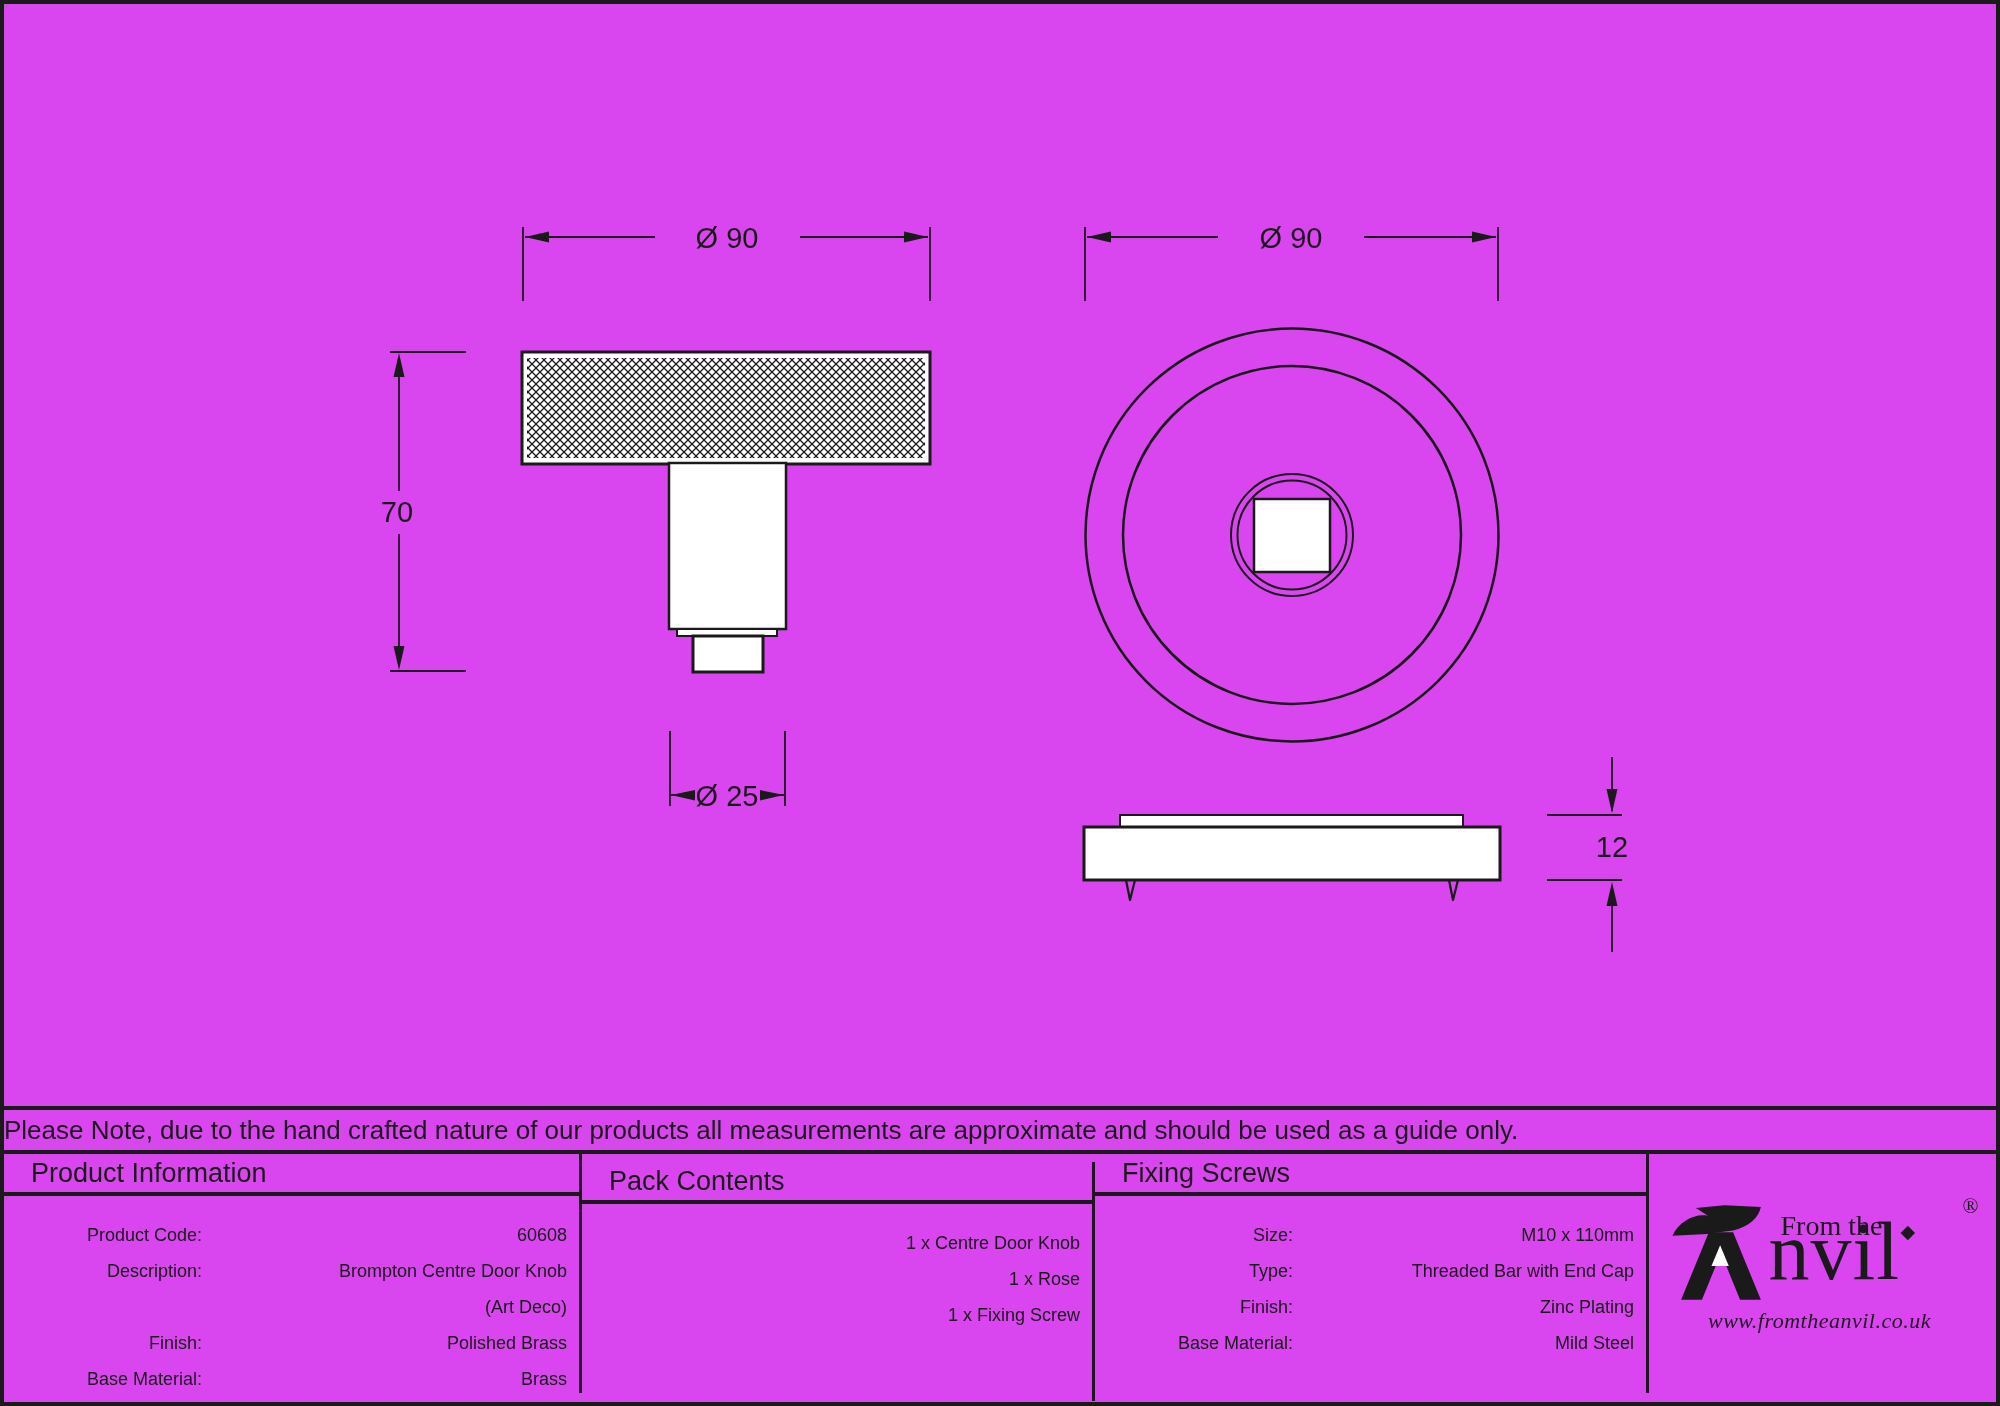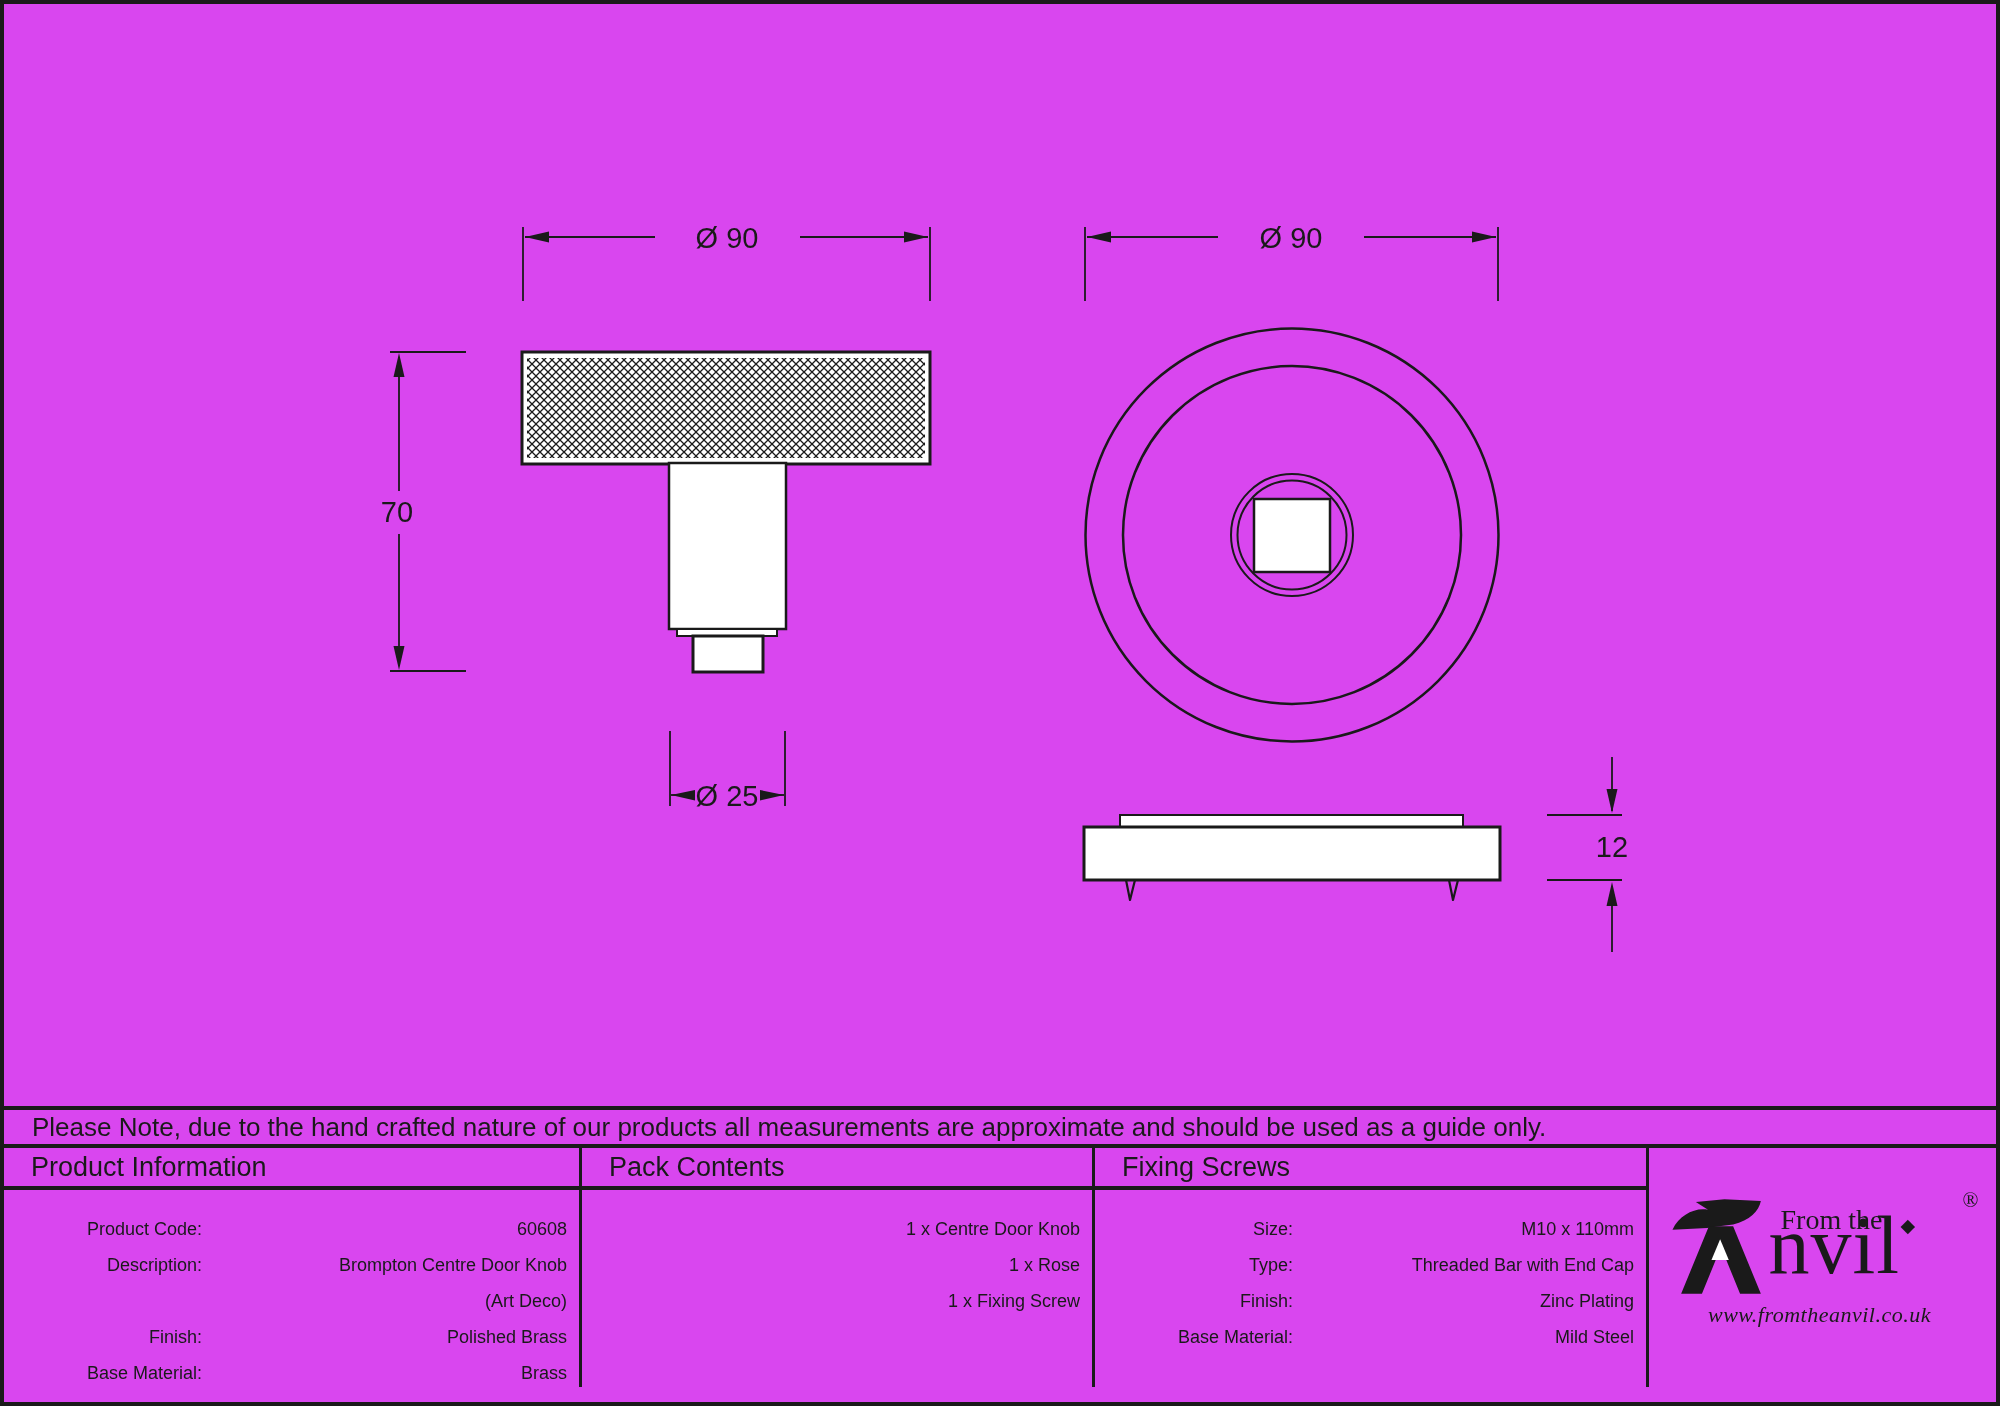--- a/index.html
+++ b/index.html
@@ -11,31 +11,31 @@
     box-sizing:border-box;
     font-family:"Liberation Sans", sans-serif;
     color:#1a1a1a;
     overflow:hidden;
   }
   .drawing-area{position:relative;width:1992px;height:1102px;}
   .drawing-area svg{display:block;}
   .dim-text{font-family:"Liberation Sans", sans-serif;font-size:29px;fill:#1a1a1a;}
 
   .note-bar{
-    height:42px;box-sizing:border-box;
+    height:48px;box-sizing:border-box;
     border-top:4px solid #1a1a1a;border-bottom:4px solid #1a1a1a;
     display:flex;align-items:center;
-    padding-left:28px;font-size:26px;
+    font-size:26px;
   }
 
   .info-table{display:flex;height:239px;box-sizing:border-box;}
   .col{box-sizing:border-box;height:239px;overflow:hidden;}
   .col.divided{border-right:3px solid #1a1a1a;}
   .col1{width:578px;}
-  .col2{width:513px;}
+  .col2{width:513px;margin-top:8px;}
   .col3{width:554px;}
   .col4{width:347px;display:flex;align-items:center;justify-content:center;}
   .col-header{
     height:42px;box-sizing:border-box;
     border-bottom:4px solid #1a1a1a;
     display:flex;align-items:center;
     padding-left:27px;font-size:27px;
   }
   .col-body{padding:21px 12px 0 26px;font-size:18px;line-height:36px;text-align:right;}
   .kv-row{display:flex;}

